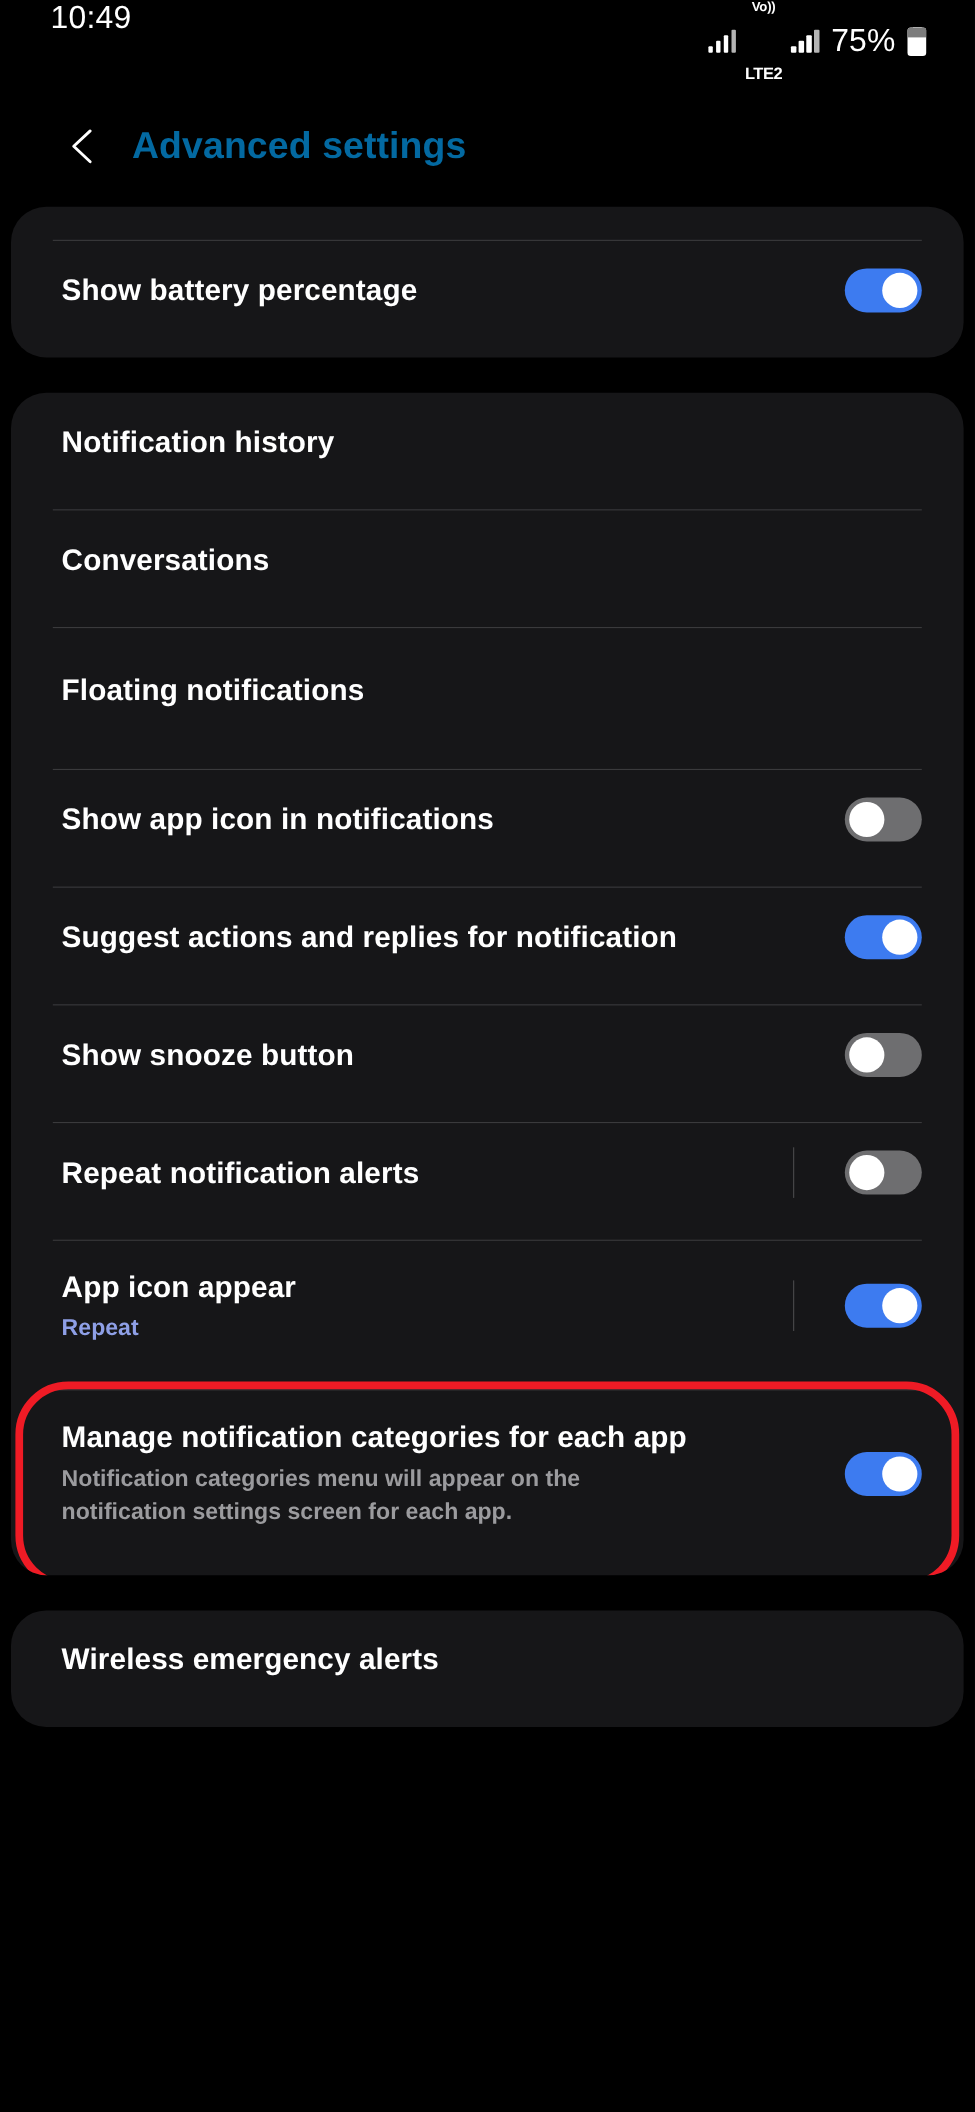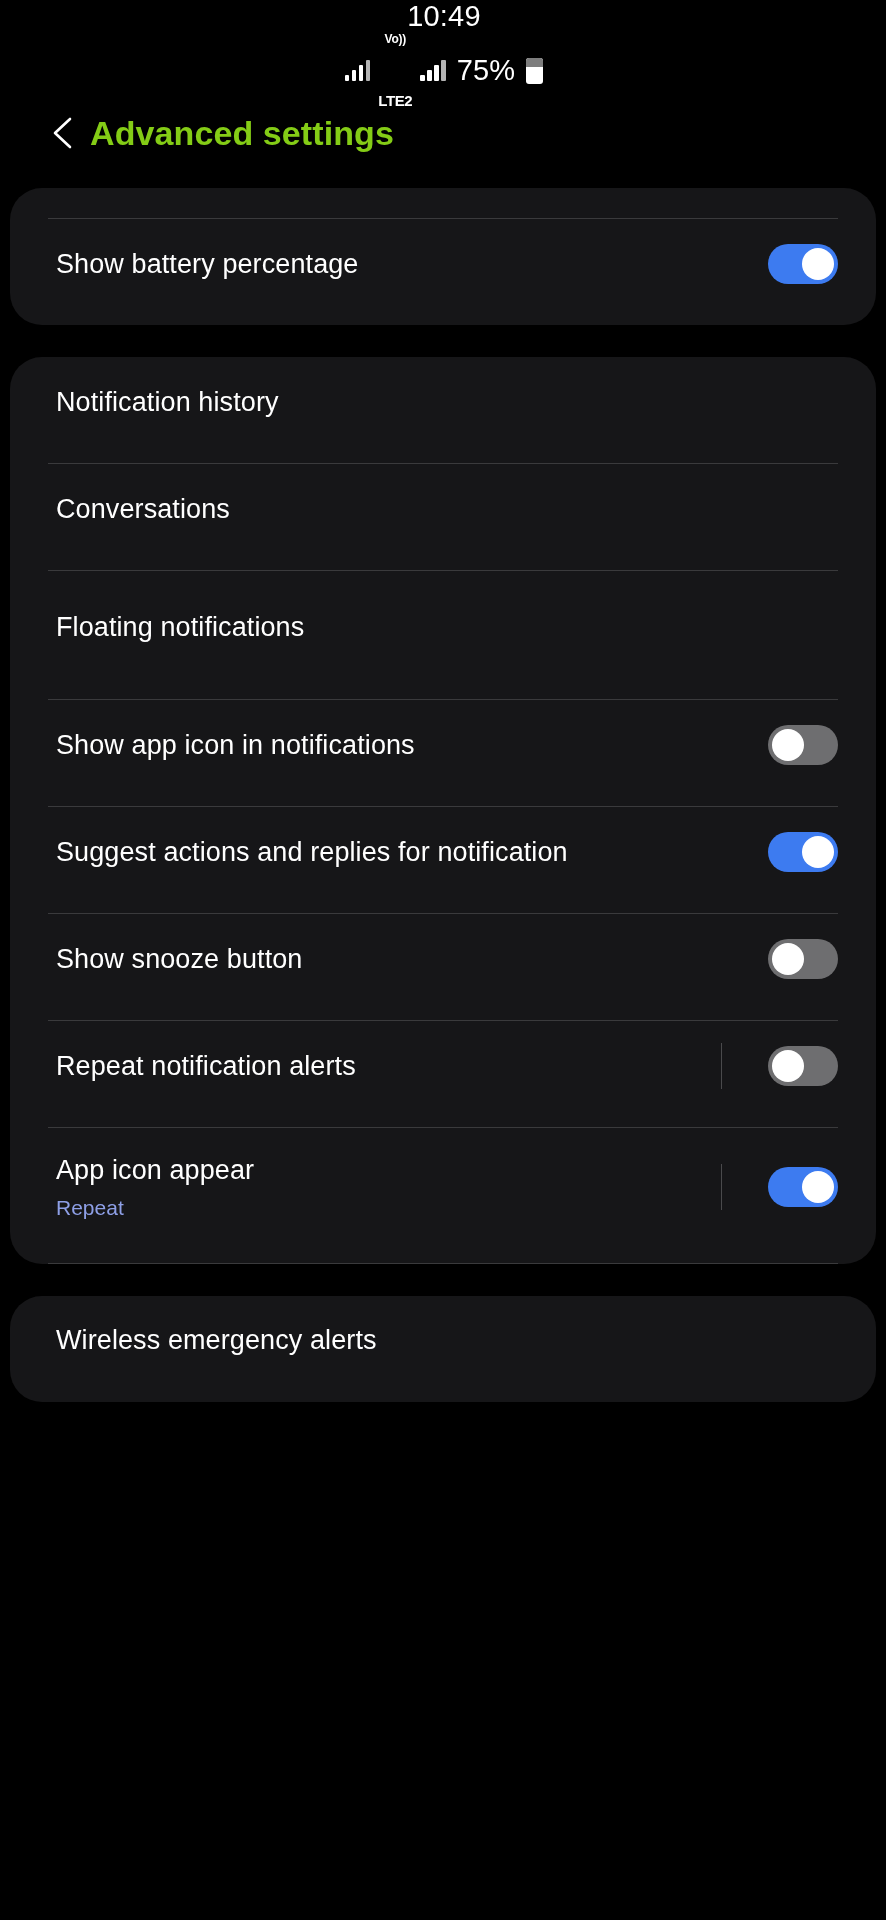--- a/index.html
+++ b/index.html
@@ -7,24 +7,23 @@
     width:886px; height:1920px;
     background:#000000;
     font-family:"Liberation Sans", sans-serif;
     -webkit-font-smoothing:antialiased;
     overflow:hidden;
   }
 
   
   .statusbar{
     height:78px; width:100%;
-    display:flex; align-items:center; justify-content:space-between;
+    display:flex; align-items:flex-start; justify-content:space-between;
     padding:0 44px 0 46px;
     color:#ffffff;
-    flex-direction:column;
   }
   .status-time{ font-size:29px; font-weight:500; letter-spacing:.2px; }
   .status-right{ display:flex; align-items:center; gap:7px; }
 
   .sig{ display:flex; align-items:flex-end; gap:2.5px; height:21px; }
   .sig i{ display:block; width:4.5px; background:#ffffff; border-radius:1px; }
   .sig i:nth-child(1){ height:6px; }
   .sig i:nth-child(2){ height:11px; }
   .sig i:nth-child(3){ height:16px; }
   .sig i:nth-child(4){ height:21px; }
@@ -40,40 +39,41 @@
     border-radius:3px; background:#ffffff; overflow:hidden;
   }
   .batt::before{
     content:""; position:absolute; left:4.5px; top:-3px;
     width:8px; height:4px; border-radius:2px 2px 0 0; background:#ffffff;
   }
   .batt .cap{ position:absolute; left:0; top:0; width:100%; height:9px; background:#7d7d7d; }
 
   
   .header{
-    height:110px; display:flex; align-items:center; gap:6px;
-    padding:0 44px; color:#84cc16;
+    height:110px; display:flex; align-items:center; gap:24px;
+    padding:0 56px; color:#0369a1;
   }
   .back-chevron{ width:40px; height:40px; flex:none; }
   .page-title{ font-size:34px; font-weight:700; letter-spacing:.1px; }
 
   
   .scroll{ padding:0 10px; }
   .card{
     background:#161618;
     border-radius:32px;
     margin-bottom:32px;
     overflow:hidden;
   }
 
   .row{
     position:relative;
     display:flex; align-items:center;
     padding:0 38px 16px 46px;
     min-height:106px;
+    font-weight:bold;
   }
   .row.tall{ min-height:128px; }
   .row-text{ flex:1 1 auto; padding:26px 0; min-width:0; }
   .row-title{ font-size:27px; color:#ffffff; line-height:1.2; letter-spacing:.1px; }
   .row-sub-blue{ font-size:21px; color:#8e9fe6; margin-top:9px; line-height:1.2; }
   .row-sub-grey{ font-size:21px; color:#9b9b9e; margin-top:8px; line-height:1.42; max-width:515px; }
 
   .divider{ height:1px; background:#3a3a3c; margin:0 38px 0 38px; }
   .divider.top{ margin-top:30px; }
 
@@ -215,20 +215,32 @@
         <div class="row-text">
           <div class="row-title">App icon appear</div>
           <div class="row-sub-blue">Repeat</div>
         </div>
         <div class="vbar"></div>
         <div class="toggle on">
           <div class="knob"></div>
         </div>
       </div>
       <div class="divider"></div>
+      <div class="hl-wrap">
+        <div class="row tall">
+          <div class="row-text">
+            <div class="row-title">Manage notification categories for each app</div>
+            <div class="row-sub-grey">Notification categories menu will appear on the notification settings screen for each app.</div>
+          </div>
+          <div class="toggle on">
+            <div class="knob"></div>
+          </div>
+        </div>
+        <div class="hl-ring"></div>
+      </div>
     </div>
     <div class="card">
       <div class="row">
         <div class="row-text">
           <div class="row-title">Wireless emergency alerts</div>
         </div>
       </div>
     </div>
   </div>
 

